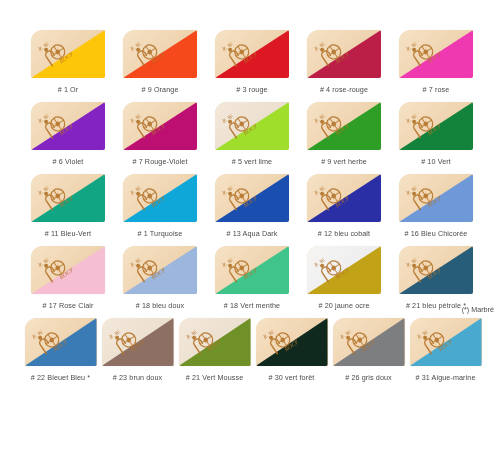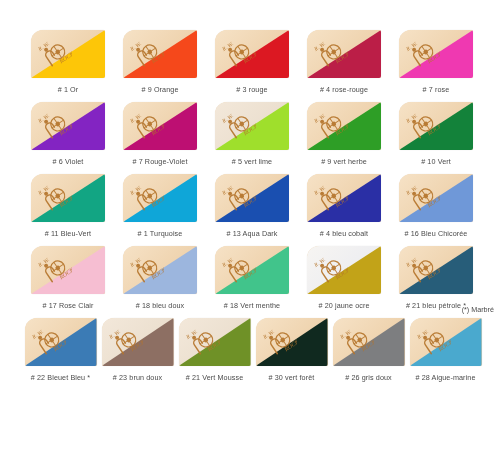--- a/index.html
+++ b/index.html
@@ -368,21 +368,21 @@
                   <circle cx="25" cy="23" r="3.0" fill="#b5752c" stroke="none"></circle>
                   <line x1="25" y1="13.8" x2="25" y2="32.2" stroke-width="1.2"></line>
                   <line x1="15.8" y1="23" x2="34.2" y2="23" stroke-width="1.2"></line>
                   <path d="M9 34 L9 20 A5 5 0 0 1 19 20 L19 24" stroke-width="1.9" stroke-linecap="round"></path>
                   <circle cx="14" cy="12" r="2.6" fill="#b5752c" stroke="none"></circle>
                   <text x="6" y="9" font-family="Liberation Serif, serif" font-size="7.5" font-style="italic" fill="#b5752c" stroke="none">R. W.</text>
                   <text x="20" y="38" font-family="Liberation Serif, serif" font-size="8" font-style="italic" fill="#b5752c" stroke="none">ROCKI</text>
                 </g>
               </svg></div>
           </div>
-          <div class="chip-label"># 4 bleu cobalt</div>
+          <div class="chip-label"># 12 bleu cobalt</div>
         </div>
         <div class="swatch-cell">
           <div class="chip">
             <div class="chip-wood" style="background: linear-gradient(135deg, rgb(246, 226, 198) 0%, rgb(239, 212, 176) 55%, rgb(232, 202, 164) 100%);"></div>
             <div class="chip-color" style="background: rgb(111, 152, 216); clip-path: polygon(100% 0px, 100% 100%, 0px 100%);"></div>
             <div class="chip-logo"><svg viewBox="0 0 44 42" width="34" height="32" aria-hidden="true">
                 <g transform="rotate(-34 22 21)" fill="none" stroke="#b5752c">
                   <circle cx="25" cy="23" r="9.2" stroke-width="1.6"></circle>
                   <circle cx="25" cy="23" r="3.0" fill="#b5752c" stroke="none"></circle>
                   <line x1="25" y1="13.8" x2="25" y2="32.2" stroke-width="1.2"></line>
@@ -600,18 +600,18 @@
                   <circle cx="25" cy="23" r="3.0" fill="#b5752c" stroke="none"></circle>
                   <line x1="25" y1="13.8" x2="25" y2="32.2" stroke-width="1.2"></line>
                   <line x1="15.8" y1="23" x2="34.2" y2="23" stroke-width="1.2"></line>
                   <path d="M9 34 L9 20 A5 5 0 0 1 19 20 L19 24" stroke-width="1.9" stroke-linecap="round"></path>
                   <circle cx="14" cy="12" r="2.6" fill="#b5752c" stroke="none"></circle>
                   <text x="6" y="9" font-family="Liberation Serif, serif" font-size="7.5" font-style="italic" fill="#b5752c" stroke="none">R. W.</text>
                   <text x="20" y="38" font-family="Liberation Serif, serif" font-size="8" font-style="italic" fill="#b5752c" stroke="none">ROCKI</text>
                 </g>
               </svg></div>
           </div>
-          <div class="chip-label"># 28 Aigue-marine</div>
+          <div class="chip-label"># 31 Aigue-marine</div>
         </div>
       </div>
     </div>
   <div class="footnote">(*) Marbré</div>
 </div>
 
 </body></html>

